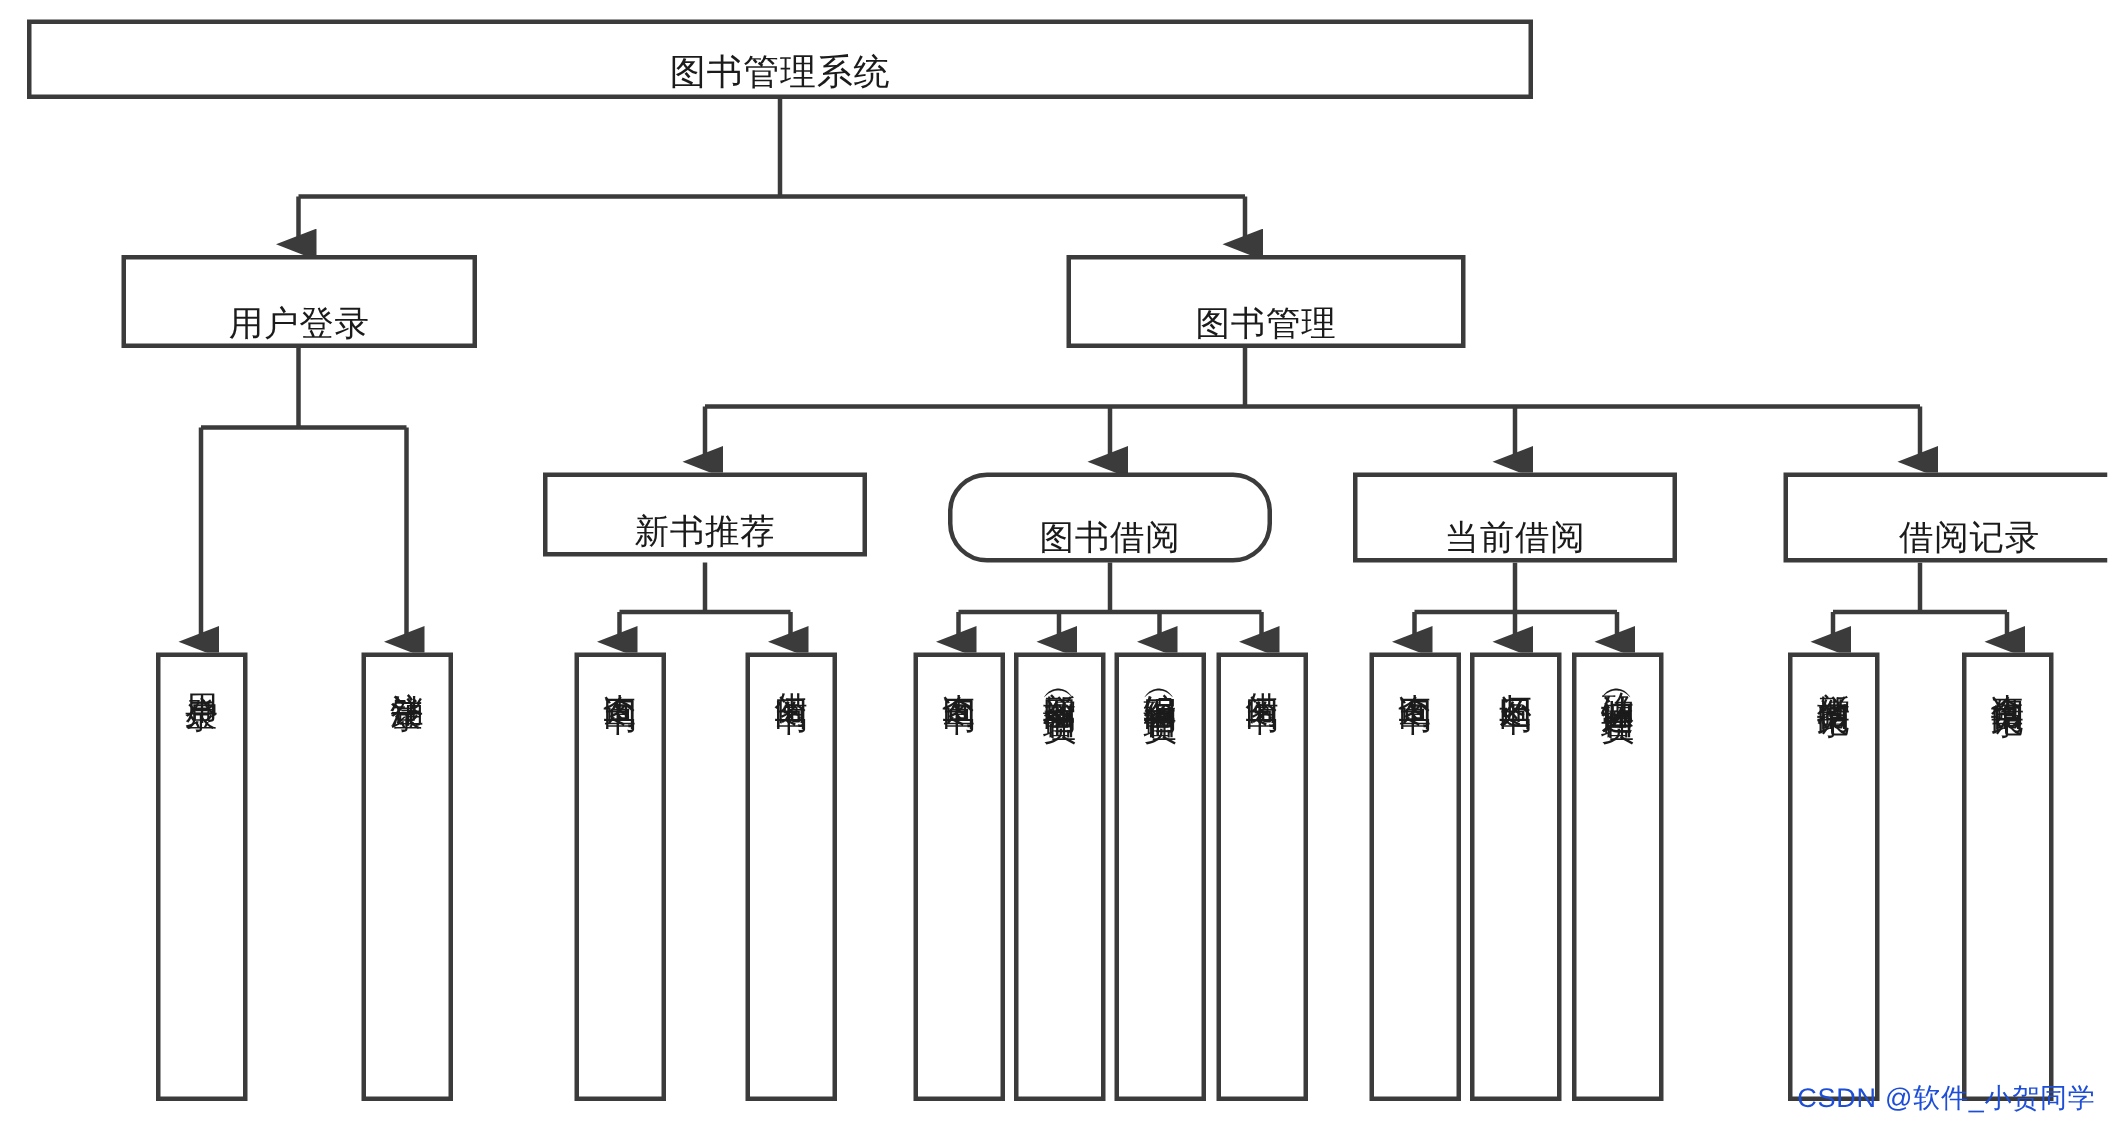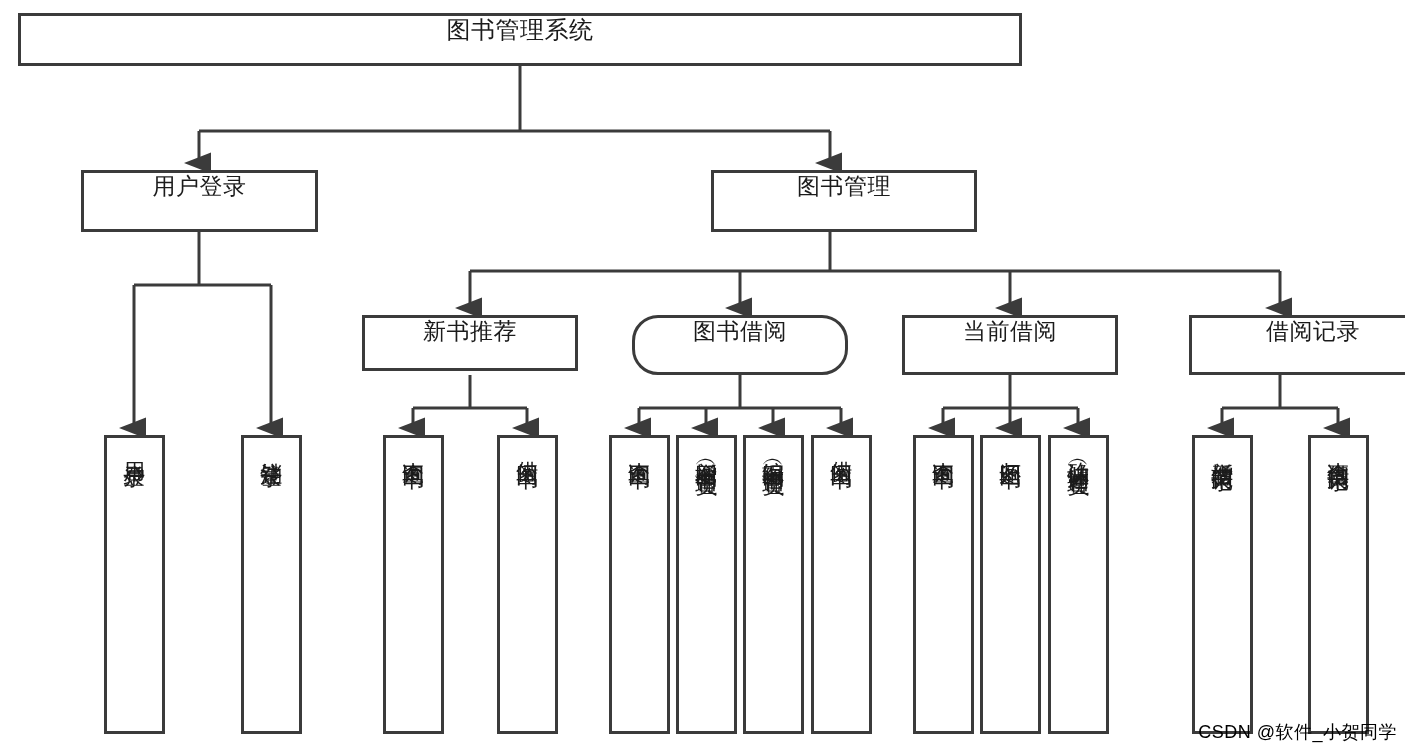--- a/index.html
+++ b/index.html
@@ -25,21 +25,21 @@
     width: 1405px;
     height: 747px;
     pointer-events: none;
   }
   .node {
     position: absolute;
     box-sizing: border-box;
     background: #ffffff;
     border: 3px solid #3b3b3b;
     display: flex;
-    align-items: flex-start;
+    align-items: flex-end;
     justify-content: center;
     z-index: 2;
   }
   .node .label {
     font-size: 23px;
     line-height: 1.18;
     letter-spacing: 0.5px;
     color: #1b1b1b;
     white-space: nowrap;
     text-align: center;
@@ -60,21 +60,21 @@
     max-height: 285px;
   }
   .node.root .label {
     font-size: 24px;
   }
   #watermark {
     position: absolute;
     right: 8px;
     bottom: 3px;
     font-size: 18px;
-    color: #000000;
+    color: #1d4ed8;
     letter-spacing: 0.5px;
     z-index: 3;
     white-space: nowrap;
   }
 </style>
 </head>
 <body>
 
 <div id="canvas">
 

